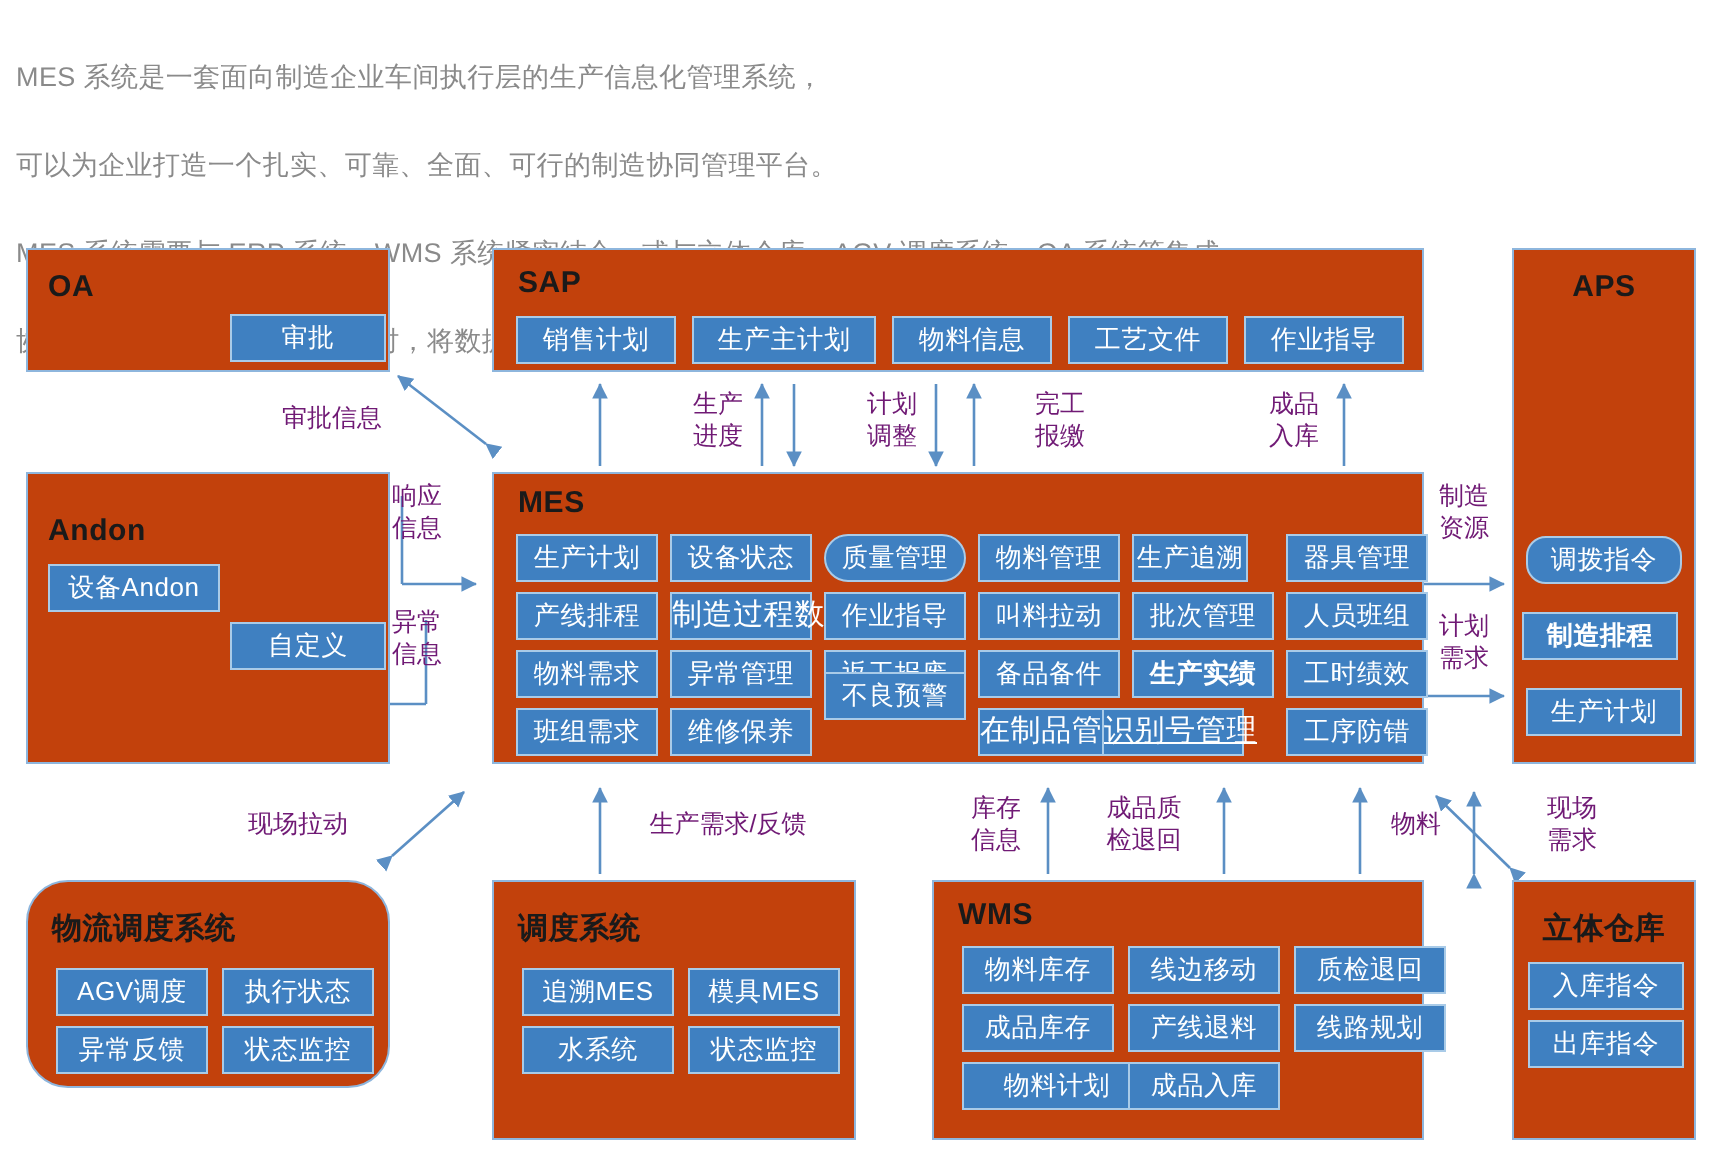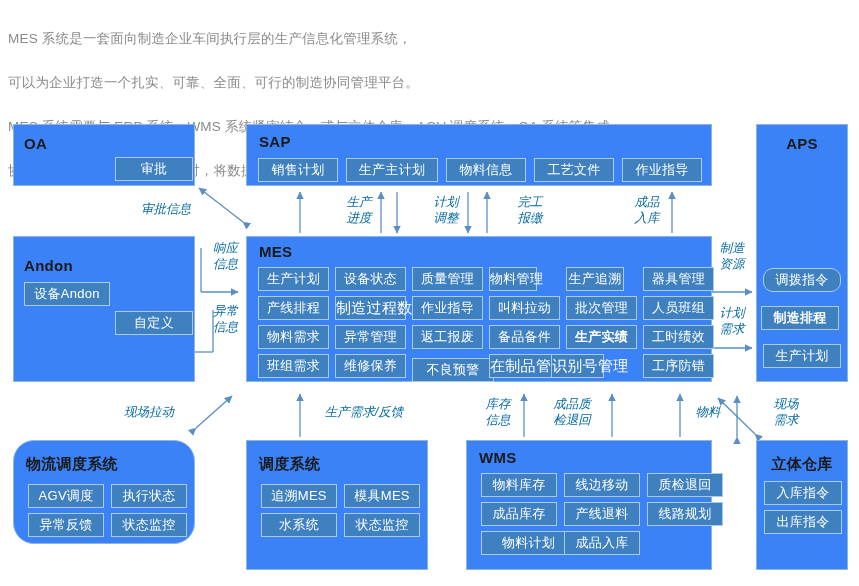--- a/index.html
+++ b/index.html
@@ -14,21 +14,21 @@
     position:absolute;left:8px;top:6px;width:850px;
     font-size:13.5px;line-height:22px;color:#8a8a8a;
     letter-spacing:.2px;white-space:pre-line;
   }
   .intro div{white-space:nowrap;}
 
   
   .box{
     position:absolute;
     border:1.4px solid #8eb6dd;
-    background:#3b82f6;
+    background:#c2410c;
     box-sizing:border-box;
   }
   .box-title{
     position:absolute;
     font-weight:bold;
     color:#1a1a1a;
     font-size:15px;
     letter-spacing:.3px;
   }
   .box-title.center{width:100%;text-align:center;left:0;}
@@ -45,28 +45,27 @@
     text-align:center;
     box-sizing:border-box;
     white-space:nowrap;
     letter-spacing:.3px;
   }
   .chip.sm{font-size:15px;}
 
   
   .alabel{
     position:absolute;
-    color:#0369a1;
+    color:#701a75;
     font-size:12.5px;
     line-height:16px;
     white-space:pre-line;
     text-align:center;
-    font-style:italic;
-  }
-  .alabel.l{text-align:left;padding-left:17px;}
+  }
+  .alabel.l{text-align:left;}
 
   
   #arrows{position:absolute;left:0;top:0;width:859px;height:586px;pointer-events:none;}
 </style>
 </head>
 <body>
 
 <div class="intro">
   <div>MES 系统是一套面向制造企业车间执行层的生产信息化管理系统，</div>
   <div>可以为企业打造一个扎实、可靠、全面、可行的制造协同管理平台。</div>
@@ -144,41 +143,41 @@
   <span class="box-title" style="left:10px;top:20px;">Andon</span>
   <span class="chip" style="left:10px;top:45px;width:86px;">设备Andon</span>
   <span class="chip" style="left:101px;top:74px;width:78px;">自定义</span>
 </div>
 
 <div class="box" style="left:246px;top:236px;width:466px;height:146px;">
   <span class="box-title" style="left:12px;top:6px;">MES</span>
   <div>
       <span class="chip" style="left: 11px; top: 30px; width: 71px;">生产计划</span>
       <span class="chip" style="left: 88px; top: 30px; width: 71px;">设备状态</span>
-      <span class="chip" style="left: 165px; top: 30px; width: 71px;">质量管理</span>
-      <span class="chip" style="left: 242px; top: 30px; width: 48px;">物料管理</span>
+      <span class="chip" style="left: 165px; top: 30px; width: 71px; border-radius: 12px;">质量管理</span>
+      <span class="chip" style="left: 242px; top: 30px; width: 71px;">物料管理</span>
       <span class="chip" style="left: 319px; top: 30px; width: 58px;">生产追溯</span>
       <span class="chip" style="left: 396px; top: 30px; width: 71px;">器具管理</span>
       <span class="chip" style="left: 11px; top: 59px; width: 71px;">产线排程</span>
       <span class="chip sm" style="left: 88px; top: 59px; width: 71px;">制造过程数据</span>
       <span class="chip" style="left: 165px; top: 59px; width: 71px;">作业指导</span>
       <span class="chip" style="left: 242px; top: 59px; width: 71px;">叫料拉动</span>
       <span class="chip" style="left: 319px; top: 59px; width: 71px;">批次管理</span>
       <span class="chip" style="left: 396px; top: 59px; width: 71px;">人员班组</span>
       <span class="chip" style="left: 11px; top: 88px; width: 71px;">物料需求</span>
       <span class="chip" style="left: 88px; top: 88px; width: 71px;">异常管理</span>
       <span class="chip" style="left: 165px; top: 88px; width: 71px;">返工报废</span>
       <span class="chip" style="left: 242px; top: 88px; width: 71px;">备品备件</span>
       <span class="chip" style="left: 319px; top: 88px; width: 71px; font-weight: bold;">生产实绩</span>
       <span class="chip" style="left: 396px; top: 88px; width: 71px;">工时绩效</span>
       <span class="chip" style="left: 11px; top: 117px; width: 71px;">班组需求</span>
       <span class="chip" style="left: 88px; top: 117px; width: 71px;">维修保养</span>
-      <span class="chip" style="left: 165px; top: 121px; width: 82px;">不良预警</span>
+      <span class="chip" style="left: 165px; top: 99px; width: 71px;">不良预警</span>
       <span class="chip sm" style="left: 242px; top: 117px; width: 71px;">在制品管理</span>
-      <span class="chip sm" style="left: 304px; top: 117px; width: 53px;">识别号管理</span>
+      <span class="chip sm" style="left: 304px; top: 117px; width: 71px; text-decoration: underline;">识别号管理</span>
       <span class="chip" style="left: 396px; top: 117px; width: 71px;">工序防错</span>
     </div>
 </div>
 
 <div class="box" style="left:13px;top:440px;width:182px;height:104px;border-radius:21px;">
   <span class="box-title" style="left:12px;top:14px;">物流调度系统</span>
   <span class="chip" style="left:14px;top:43px;width:76px;">AGV调度</span>
   <span class="chip" style="left:97px;top:43px;width:76px;">执行状态</span>
   <span class="chip" style="left:14px;top:72px;width:76px;">异常反馈</span>
   <span class="chip" style="left:97px;top:72px;width:76px;">状态监控</span>

